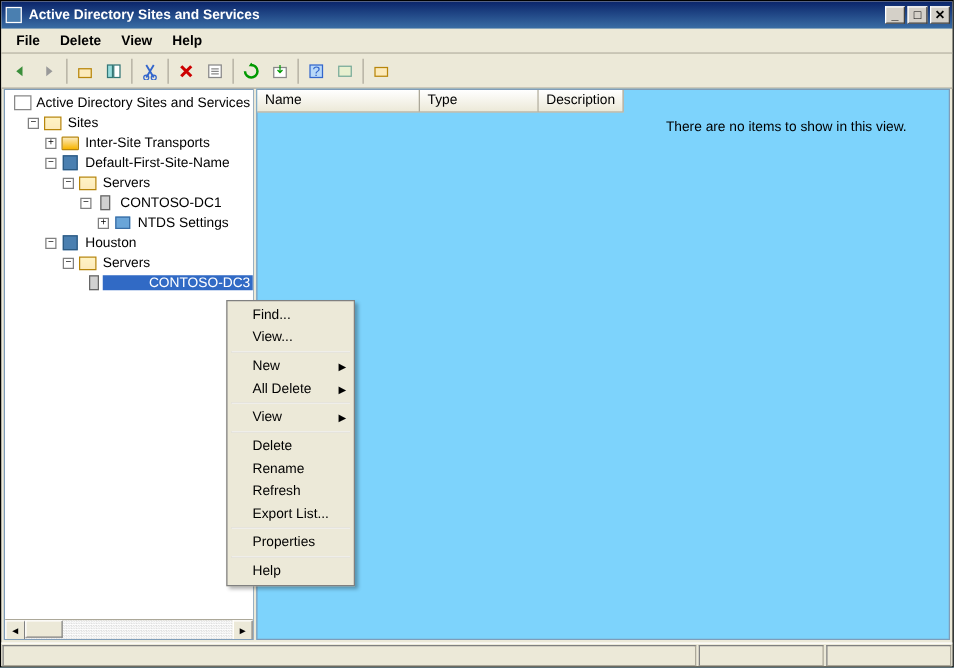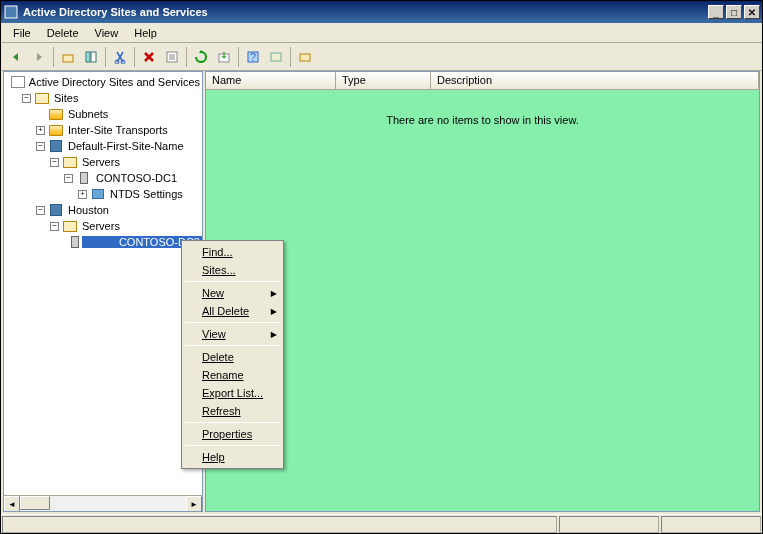--- a/index.html
+++ b/index.html
@@ -5,21 +5,21 @@
 * { margin: 0; padding: 0; box-sizing: border-box; font-family: Tahoma, sans-serif; font-size: 11px; }
 body { background: #ece9d8; width: 763px; height: 534px; overflow: hidden; border: 1px solid #000; }
 
 .titlebar { background: linear-gradient(to bottom, #0a246a, #3a6ea5); height: 22px; display: flex; align-items: center; padding: 0 2px; color: #fff; }
 .titlebar-icon { width: 16px; height: 16px; margin-right: 4px; display: inline-block; }
 .titlebar-text { font-weight: bold; flex: 1; }
 .titlebar-btns { display: flex; gap: 2px; }
 .titlebar-btn { width: 16px; height: 14px; background: #d4d0c8; border: 1px solid #fff; border-right-color: #404040; border-bottom-color: #404040; display: flex; align-items: center; justify-content: center; font-size: 10px; font-weight: bold; color: #000; cursor: pointer; }
 
 .menubar { background: #ece9d8; height: 20px; display: flex; align-items: center; padding: 0 4px; border-bottom: 1px solid #aca899; }
-.menu-item { padding: 2px 8px; cursor: pointer; }
+.menu-item { padding: 2px 8px; cursor: pointer; font-weight: bold; }
 
 .toolbar { background: #ece9d8; height: 28px; display: flex; align-items: center; padding: 2px 4px; border-bottom: 1px solid #aca899; gap: 1px; }
 .tool-btn { width: 22px; height: 22px; display: flex; align-items: center; justify-content: center; border: 1px solid transparent; cursor: pointer; }
 .tool-sep { width: 1px; height: 20px; background: #aca899; margin: 0 2px; }
 
 .content { display: flex; height: 443px; }
 
 .tree-panel { width: 200px; background: #fff; border: 1px solid #7f9db9; margin: 0 2px 2px 2px; overflow: auto; position: relative; }
 .tree-body { padding: 2px 0; }
 .tree-node { display: flex; align-items: center; height: 16px; white-space: nowrap; cursor: pointer; }
@@ -28,37 +28,37 @@
 .tree-icon { width: 16px; height: 14px; margin-right: 2px; display: inline-flex; align-items: center; justify-content: center; }
 .folder { background: linear-gradient(to bottom, #fceabb, #f8b500); border: 1px solid #b8860b; width: 14px; height: 11px; border-radius: 1px; }
 .folder-open { background: linear-gradient(to bottom, #fff3c4, #fceabb); border: 1px solid #b8860b; width: 14px; height: 11px; }
 .site-icon { background: #4a7fb0; border: 1px solid #2c5a82; width: 12px; height: 12px; }
 .server-icon { background: #d0d0d0; border: 1px solid #666; width: 8px; height: 12px; }
 .ntds-icon { background: #6aa5d8; border: 1px solid #3a6ea5; width: 12px; height: 10px; }
 .root-icon { background: #fff; border: 1px solid #888; width: 14px; height: 12px; }
 .tree-label { padding: 0 2px; }
 .tree-label.selected { background: #316ac5; color: #fff; padding-left: 37px; }
 
-.list-panel { flex: 1; background: #86efac; border: 1px solid #7f9db9; margin: 0 2px 2px 0; display: flex; flex-direction: column; }
+.list-panel { flex: 1; background: #7dd3fc; border: 1px solid #7f9db9; margin: 0 2px 2px 0; display: flex; }
 .list-header { display: flex; background: #ece9d8; height: 18px; border-bottom: 1px solid #aca899; }
 .col-header { border-right: 1px solid #aca899; padding: 2px 6px; background: linear-gradient(to bottom, #fff, #ece9d8); cursor: pointer; }
 .list-body { flex: 1; display: flex; justify-content: center; padding-top: 24px; color: #000; text-align: right; }
 
 .scrollbar-h { height: 16px; background: #ece9d8; display: flex; border-top: 1px solid #aca899; }
 .scroll-btn { width: 16px; height: 16px; background: #ece9d8; border: 1px solid #fff; border-right-color: #808080; border-bottom-color: #808080; display: flex; align-items: center; justify-content: center; font-size: 8px; cursor: pointer; }
 .scroll-track { flex: 1; background: repeating-conic-gradient(#e0e0e0 0% 25%, #fff 0% 50%) 50% / 2px 2px; }
 .scroll-thumb { width: 30px; height: 14px; background: #ece9d8; border: 1px solid #fff; border-right-color: #808080; border-bottom-color: #808080; }
 
 .statusbar { height: 20px; background: #ece9d8; border-top: 1px solid #fff; display: flex; }
 .status-cell { border: 1px solid #aca899; border-top-color: #808080; border-left-color: #808080; margin: 1px; }
 .status-main { flex: 1; }
 .status-small { width: 100px; }
 
 .context-menu { position: absolute; left: 181px; top: 240px; width: 103px; background: #ece9d8; border: 1px solid #808080; box-shadow: 2px 2px 3px rgba(0,0,0,0.3); z-index: 100; padding: 2px; }
-.ctx-item { height: 18px; display: flex; align-items: center; padding: 0 16px 0 18px; cursor: pointer; position: relative; text-decoration: underline; }
+.ctx-item { height: 18px; display: flex; align-items: center; padding: 0 16px 0 18px; cursor: pointer; position: relative; }
 .ctx-sep { height: 1px; background: #aca899; margin: 2px 1px; border-bottom: 1px solid #fff; }
 .ctx-arrow { position: absolute; right: 4px; font-size: 8px; }
 
 .indent-1 { padding-left: 4px; }
 .indent-2 { padding-left: 18px; }
 .indent-3 { padding-left: 32px; }
 .indent-4 { padding-left: 46px; }
 .indent-5 { padding-left: 60px; }
 .indent-6 { padding-left: 74px; }
 </style>
@@ -176,27 +176,20 @@
         <span class="tree-label">Active Directory Sites and Services</span>
       </div>
       <div class="tree-node indent-2">
         <span class="expander">−</span>
         <span class="tree-icon">
             <span class="folder-open"></span>
           </span>
         <span class="tree-label">Sites</span>
       </div>
       <div class="tree-node indent-3">
-        <span class="expander-spacer"></span>
-        <span class="tree-icon">
-            <span class="folder"></span>
-          </span>
-        <span class="tree-label">Subnets</span>
-      </div>
-      <div class="tree-node indent-3">
         <span class="expander">+</span>
         <span class="tree-icon">
             <span class="folder"></span>
           </span>
         <span class="tree-label">Inter-Site Transports</span>
       </div>
       <div class="tree-node indent-3">
         <span class="expander">−</span>
         <span class="tree-icon">
             <span class="site-icon"></span>
@@ -269,37 +262,37 @@
 </div>
 
 <div class="statusbar">
   <div class="status-cell status-main"></div>
   <div class="status-cell status-small"></div>
   <div class="status-cell status-small"></div>
 </div>
 
 <div class="context-menu">
   <div class="ctx-item">Find...</div>
-  <div class="ctx-item">Sites...</div>
+  <div class="ctx-item">View...</div>
   <div class="ctx-sep"></div>
   <div class="ctx-item">
       <span>New</span>
       <span class="ctx-arrow">▶</span>
     </div>
   <div class="ctx-item">
       <span>All Delete</span>
       <span class="ctx-arrow">▶</span>
     </div>
   <div class="ctx-sep"></div>
   <div class="ctx-item">
       <span>View</span>
       <span class="ctx-arrow">▶</span>
     </div>
   <div class="ctx-sep"></div>
   <div class="ctx-item">Delete</div>
   <div class="ctx-item">Rename</div>
+  <div class="ctx-item">Refresh</div>
   <div class="ctx-item">Export List...</div>
-  <div class="ctx-item">Refresh</div>
   <div class="ctx-sep"></div>
   <div class="ctx-item">Properties</div>
   <div class="ctx-sep"></div>
   <div class="ctx-item">Help</div>
 </div>
 
 </body></html>

